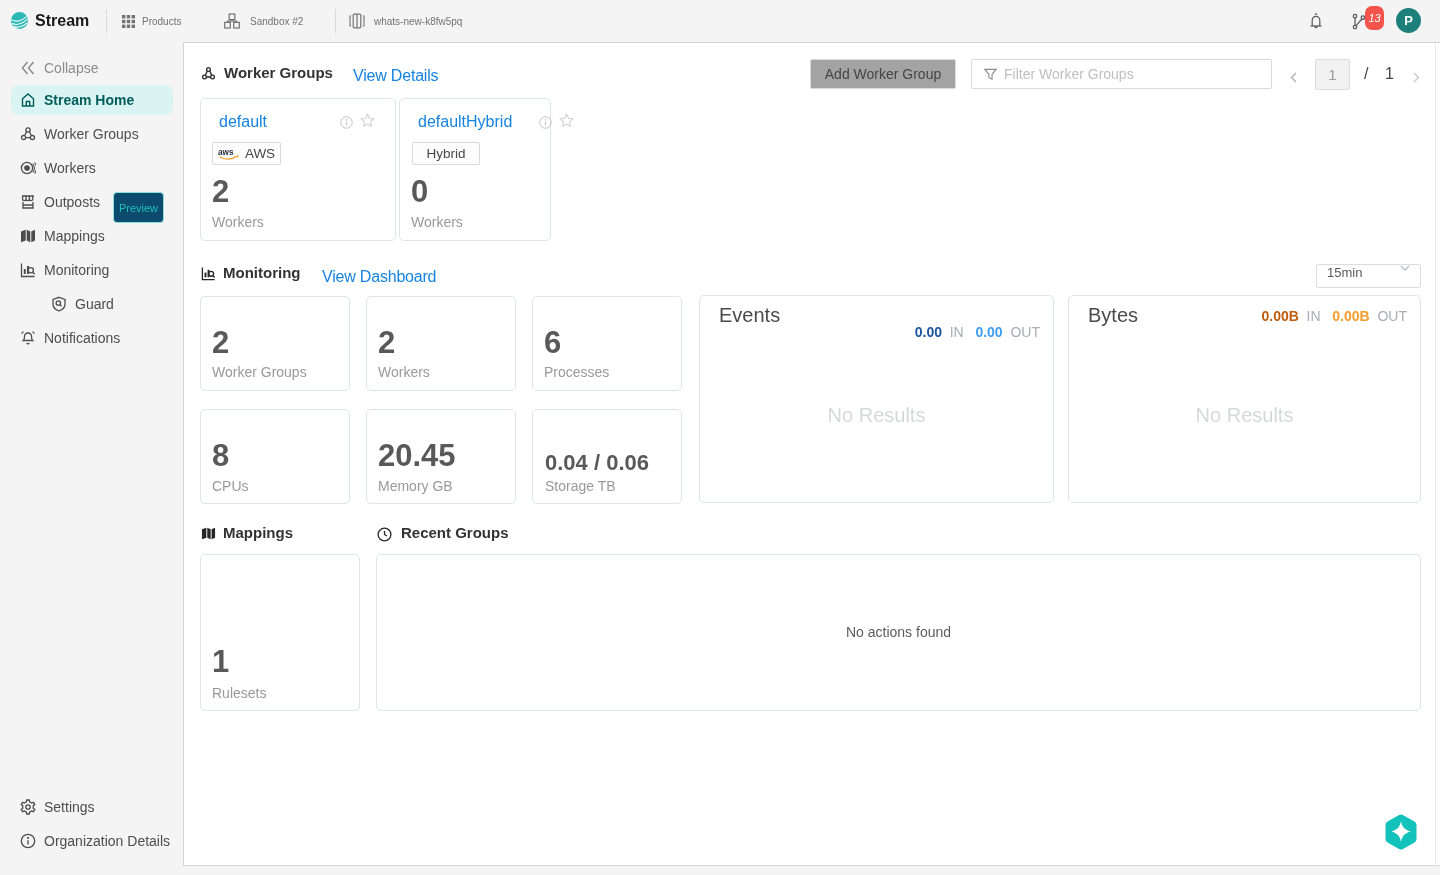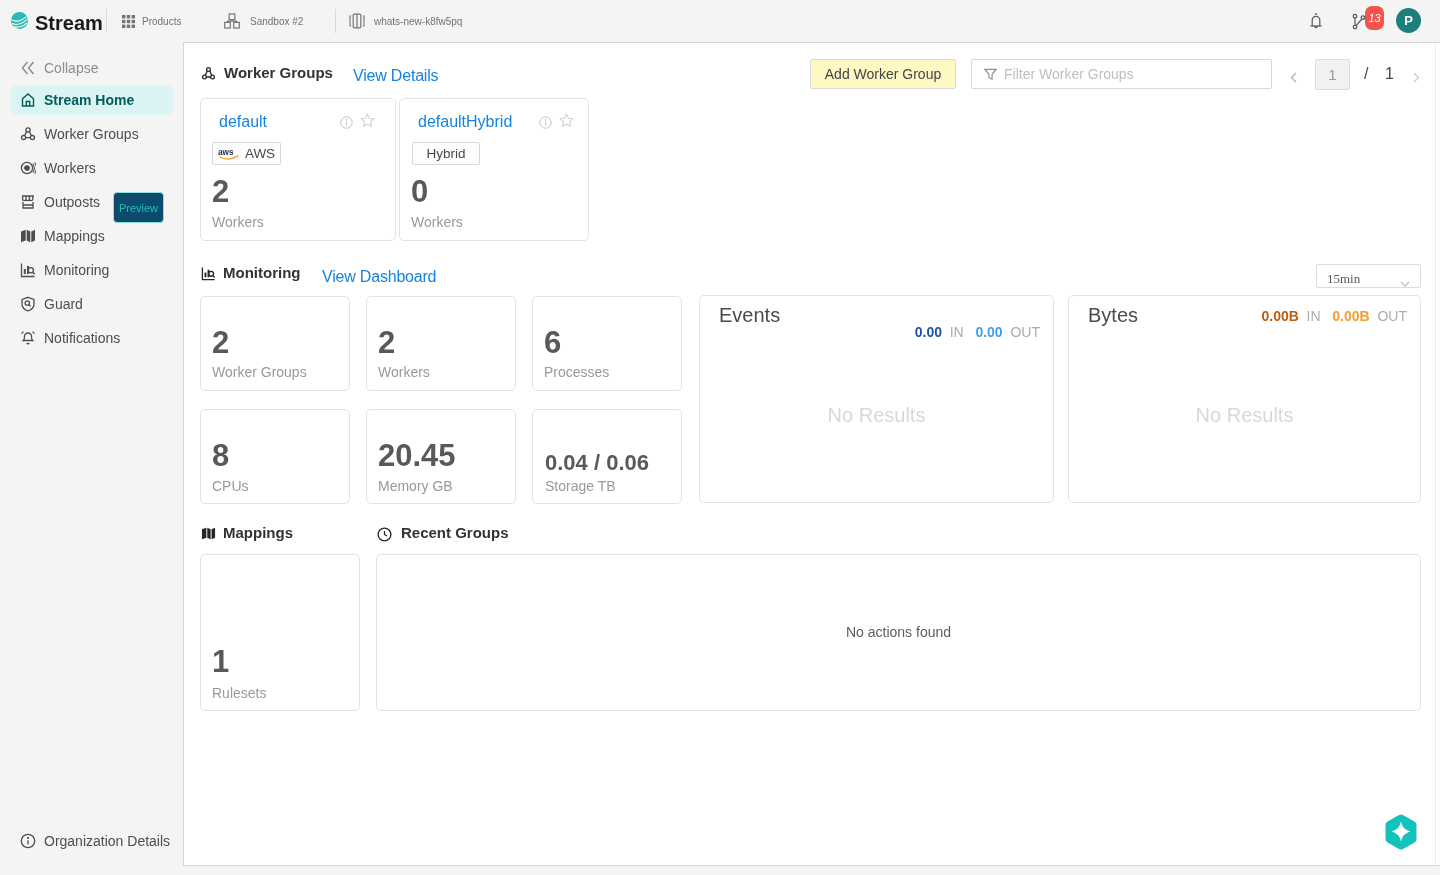--- a/index.html
+++ b/index.html
@@ -27,21 +27,21 @@
 
 <div id="topbar">
   <div class="abs" style="left:11px;top:12px;width:17px;height:17px;">
     <svg width="17" height="17" viewBox="0 0 17 17">
       <circle cx="8.5" cy="8.5" r="8.5" fill="#2cb8b4"></circle>
       <path d="M0.3 7.8 C 4.5 10.2, 10 9.2, 15.5 4.6" stroke="#fff" stroke-width="1.1" fill="none" opacity="0.95"></path>
       <path d="M0.9 11.6 C 5.5 13.4, 11.5 11.8, 16.4 7.2" stroke="#fff" stroke-width="1.1" fill="none" opacity="0.95"></path>
       <path d="M2.8 14.6 C 7 16, 12.5 14.4, 15.9 10.8" stroke="#fff" stroke-width="1.1" fill="none" opacity="0.95"></path>
     </svg>
   </div>
-  <div class="abs" style="left:35px;top:12px;font-size:20px;font-weight:bold;color:#1a1a1a;">Stream</div>
+  <div class="abs" style="left:35px;top:12px;font-size:16px;font-weight:bold;color:#1a1a1a;">Stream</div>
   <div class="tb-sep" style="left:106px;"></div>
   <div class="tb-item" style="left:122px;top:0;height:42px;">
     <svg width="13" height="13" viewBox="0 0 13 13" style="margin-right:7px">
         <g fill="#737373">
           <rect x="0" y="0" width="3.4" height="3.4"></rect>
           <rect x="4.8" y="0" width="3.4" height="3.4"></rect>
           <rect x="9.6" y="0" width="3.4" height="3.4"></rect>
           <rect x="0" y="4.8" width="3.4" height="3.4"></rect>
           <rect x="4.8" y="4.8" width="3.4" height="3.4"></rect>
           <rect x="9.6" y="4.8" width="3.4" height="3.4"></rect>
@@ -144,35 +144,42 @@
   <div class="side-item" style="top:213px;">
     <svg class="ic" viewBox="0 0 16 16" fill="none" stroke="#4d4d4d" stroke-width="1.3">
         <path d="M1.5 1.5 V14.5 H14.5"></path>
         <rect x="3.8" y="7" width="2" height="5" fill="#4d4d4d" stroke="none"></rect>
         <rect x="7" y="4" width="2" height="8" fill="#4d4d4d" stroke="none"></rect>
         <circle cx="10.8" cy="8.3" r="2.6"></circle>
         <path d="M12.7 10.3 L14.6 12.3"></path>
       </svg>
     Monitoring
   </div>
-  <div class="side-item" style="top:247px;">
+  <div class="side-item" style="top:247px;padding-left:31px;">
     <svg class="ic" viewBox="0 0 16 16" fill="none" stroke="#4d4d4d" stroke-width="1.3">
         <path d="M8 1.3 L14 3.4 V8 c0 3.6 -2.6 5.8 -6 6.9 C4.6 13.8 2 11.6 2 8 V3.4 Z"></path>
         <circle cx="7.3" cy="7" r="2.2"></circle>
         <path d="M8.9 8.6 L10.6 10.3"></path>
       </svg>
     Guard
   </div>
   <div class="side-item" style="top:281px;">
     <svg class="ic" viewBox="0 0 16 16" fill="none" stroke="#4d4d4d" stroke-width="1.3">
         <path d="M4.5 6.5 a3.5 3.5 0 0 1 7 0 c0 3 1.2 4 1.2 4 H3.3 s1.2 -1 1.2 -4z"></path>
         <path d="M6.8 13 a1.3 1.3 0 0 0 2.4 0"></path>
         <path d="M12.5 1.7 l2 2 M3.5 1.7 l-2 2" stroke-width="1.2"></path>
       </svg>
     Notifications
+  </div>
+  <div class="side-item" style="top:750px;">
+    <svg class="ic" viewBox="0 0 16 16" fill="none" stroke="#4d4d4d" stroke-width="1.3">
+        <circle cx="8" cy="8" r="2.2"></circle>
+        <path d="M13.3 8 c0-.4 0-.8-.1-1.2 l1.6-1.2-1.3-2.3-1.9.7 c-.6-.5-1.2-.9-2-1.1 L9.3 1 H6.7 l-.3 1.9 c-.8.2-1.4.6-2 1.1 l-1.9-.7-1.3 2.3 1.6 1.2 c-.1.4-.1.8-.1 1.2 s0 .8.1 1.2 l-1.6 1.2 1.3 2.3 1.9-.7 c.6.5 1.2.9 2 1.1 l.3 1.9 h2.6 l.3-1.9 c.8-.2 1.4-.6 2-1.1 l1.9.7 1.3-2.3-1.6-1.2 c.1-.4.1-.8.1-1.2z"></path>
+      </svg>
+    Settings
   </div>
   <div class="side-item" style="top:784px;">
     <svg class="ic" viewBox="0 0 16 16" fill="none" stroke="#4d4d4d" stroke-width="1.3">
         <circle cx="8" cy="8" r="6.7"></circle>
         <circle cx="8" cy="4.9" r="0.4" fill="#4d4d4d"></circle>
         <path d="M8 7.2 V11.4"></path>
       </svg>
     Organization Details
   </div>
 </div>
@@ -184,21 +191,21 @@
   <svg viewBox="0 0 16 16" width="15" height="15" fill="none" stroke="#262626" stroke-width="1.4">
       <circle cx="8" cy="3.8" r="2"></circle>
       <circle cx="3.7" cy="11.7" r="2"></circle>
       <circle cx="12.3" cy="11.7" r="2"></circle>
       <path d="M6.6 5.4 L4.7 9.9 M9.4 5.4 L11.3 9.9 M5.8 11.7 h4.4"></path>
     </svg>
 </div>
 <div class="sect-title" style="left:224px;top:65px;">Worker Groups</div>
 <a class="blue-link" style="left:353px;top:68px;">View Details</a>
 
-<div class="abs" style="left:810px;top:59px;width:146px;height:30px;border:1px solid #d9d9d9;border-radius:2px;background:#fef9c3;color:#454545;font-size:14px;display:flex;align-items:center;justify-content:center;">Add Worker Group</div>
+<div class="abs" style="left:810px;top:59px;width:146px;height:30px;border:1px solid #d9d9d9;border-radius:2px;background:#a3a3a3;color:#454545;font-size:14px;display:flex;align-items:center;justify-content:center;">Add Worker Group</div>
 <div class="abs" style="left:971px;top:59px;width:301px;height:30px;border:1px solid #d9d9d9;border-radius:2px;background:#fff;display:flex;align-items:center;">
   <svg width="13" height="13" viewBox="0 0 14 14" style="margin:0 7px 0 12px;" fill="none" stroke="#8c8c8c" stroke-width="1.2">
       <path d="M1 1.5 h12 L8.7 6.8 V12 L5.3 10.5 V6.8 Z"></path>
     </svg>
   <span style="color:#bfbfbf;font-size:14px;">Filter Worker Groups</span>
 </div>
 <div class="abs" style="left:1290px;top:69px;"><svg width="7" height="11" viewBox="0 0 7 11" fill="none" stroke="#b3b3b3" stroke-width="1.4">
       <path d="M6 1 L1.5 5.5 L6 10"></path>
     </svg></div>
 <div class="abs" style="left:1315px;top:59px;width:35px;height:31px;background:#f1f1f1;border:1px solid #dcdcdc;border-radius:2px;color:#9b9b9b;font-size:15px;display:flex;align-items:center;justify-content:center;">1</div>
@@ -222,21 +229,21 @@
     <svg width="23" height="15" viewBox="0 0 28 17" style="margin-right:4px;">
       <text x="0" y="10" font-family="Liberation Sans" font-size="10" font-weight="bold" fill="#252f3e">aws</text>
       <path d="M2 12.5 C 8 16.5, 17 16, 22 12.2" stroke="#f7981f" stroke-width="1.6" fill="none"></path>
       <path d="M22.5 12 l 1.8 -0.4 -0.6 1.8" stroke="#f7981f" stroke-width="1.3" fill="none"></path>
     </svg>
     <span style="font-size:13.5px;color:#474747;">AWS</span>
   </div>
   <div class="bignum" style="left:11px;top:77px;">2</div>
   <div class="lbl" style="left:11px;top:116px;">Workers</div>
 </div>
-<div class="card" style="left:399px;top:98px;width:190px;height:143px;">
+<div class="card" style="left:399px;top:98px;width:152px;height:143px;">
   <div class="abs" style="left:18px;top:15px;font-size:16px;color:#1583df;line-height:1;">defaultHybrid</div>
   <div class="abs" style="left:139px;top:16px;"><svg width="13" height="13" viewBox="0 0 16 16" fill="none" stroke="#bfbfbf" stroke-width="1.2">
         <circle cx="8" cy="8" r="7"></circle>
         <circle cx="8" cy="4.8" r="0.5" fill="#bfbfbf"></circle>
         <path d="M8 7 V11.5"></path>
       </svg></div>
   <div class="abs" style="left:159px;top:14px;"><svg width="15" height="15" viewBox="0 0 18 18" fill="none" stroke="#d0d0d0" stroke-width="1.3">
         <path d="M9 1.5 L11.3 6.2 16.5 7 12.7 10.6 13.6 15.8 9 13.3 4.4 15.8 5.3 10.6 1.5 7 6.7 6.2 Z"></path>
       </svg></div>
   <div class="abs" style="left:12px;top:43px;width:68px;height:23px;border:1px solid #d9d9d9;border-radius:2px;background:#fdfdfd;display:flex;align-items:center;justify-content:center;">
@@ -250,21 +257,21 @@
   <svg viewBox="0 0 16 16" width="15" height="15" fill="none" stroke="#262626" stroke-width="1.4">
       <path d="M1.5 1.5 V14.5 H14.5"></path>
       <rect x="3.8" y="7" width="2" height="5" fill="#262626" stroke="none"></rect>
       <rect x="7" y="4" width="2" height="8" fill="#262626" stroke="none"></rect>
       <circle cx="10.8" cy="8.3" r="2.6"></circle>
       <path d="M12.7 10.3 L14.6 12.3"></path>
     </svg>
 </div>
 <div class="sect-title" style="left:223px;top:265px;">Monitoring</div>
 <a class="blue-link" style="left:322px;top:269px;">View Dashboard</a>
-<div class="abs" style="left:1316px;top:264px;width:105px;height:24px;border:1px solid #d7dee6;border-radius:2px;background:#fff;display:flex;align-items:flex-end;font-family:Liberation Serif, serif;">
+<div class="abs" style="left:1316px;top:264px;width:105px;height:24px;border:1px solid #d7dee6;border-radius:2px;background:#fff;display:flex;align-items:flex-start;">
   <span style="font-size:13px;color:#595959;margin-left:10px;">15min</span>
   <svg width="10" height="6" viewBox="0 0 10 6" style="position:absolute;right:10px;" fill="none" stroke="#b8bfc7" stroke-width="1.3">
       <path d="M1 1 L5 5 L9 1"></path>
     </svg>
 </div>
 
 <div class="card" style="left:200px;top:296px;width:150px;height:95px;">
   <div class="bignum" style="left:11px;top:30px;">2</div>
   <div class="lbl" style="left:11px;top:68px;">Worker Groups</div>
 </div>

